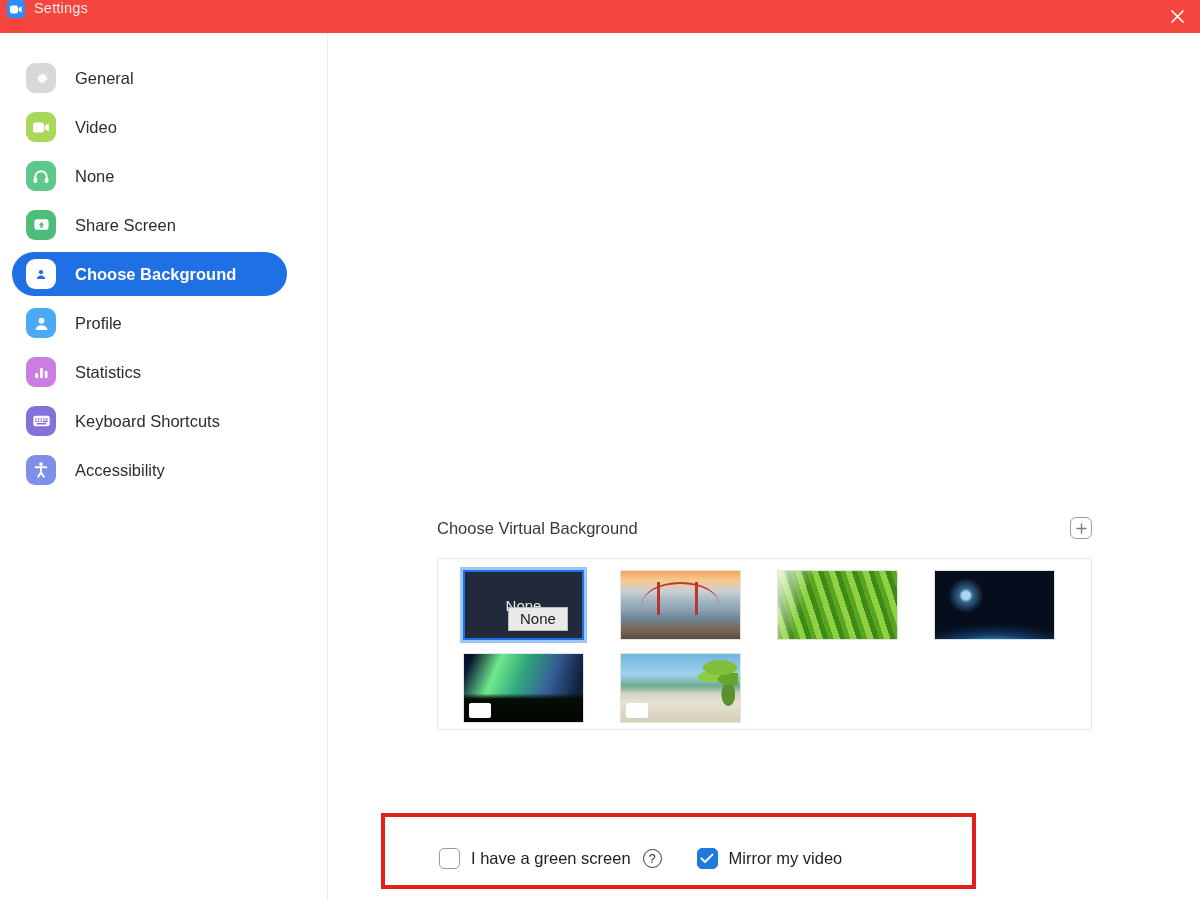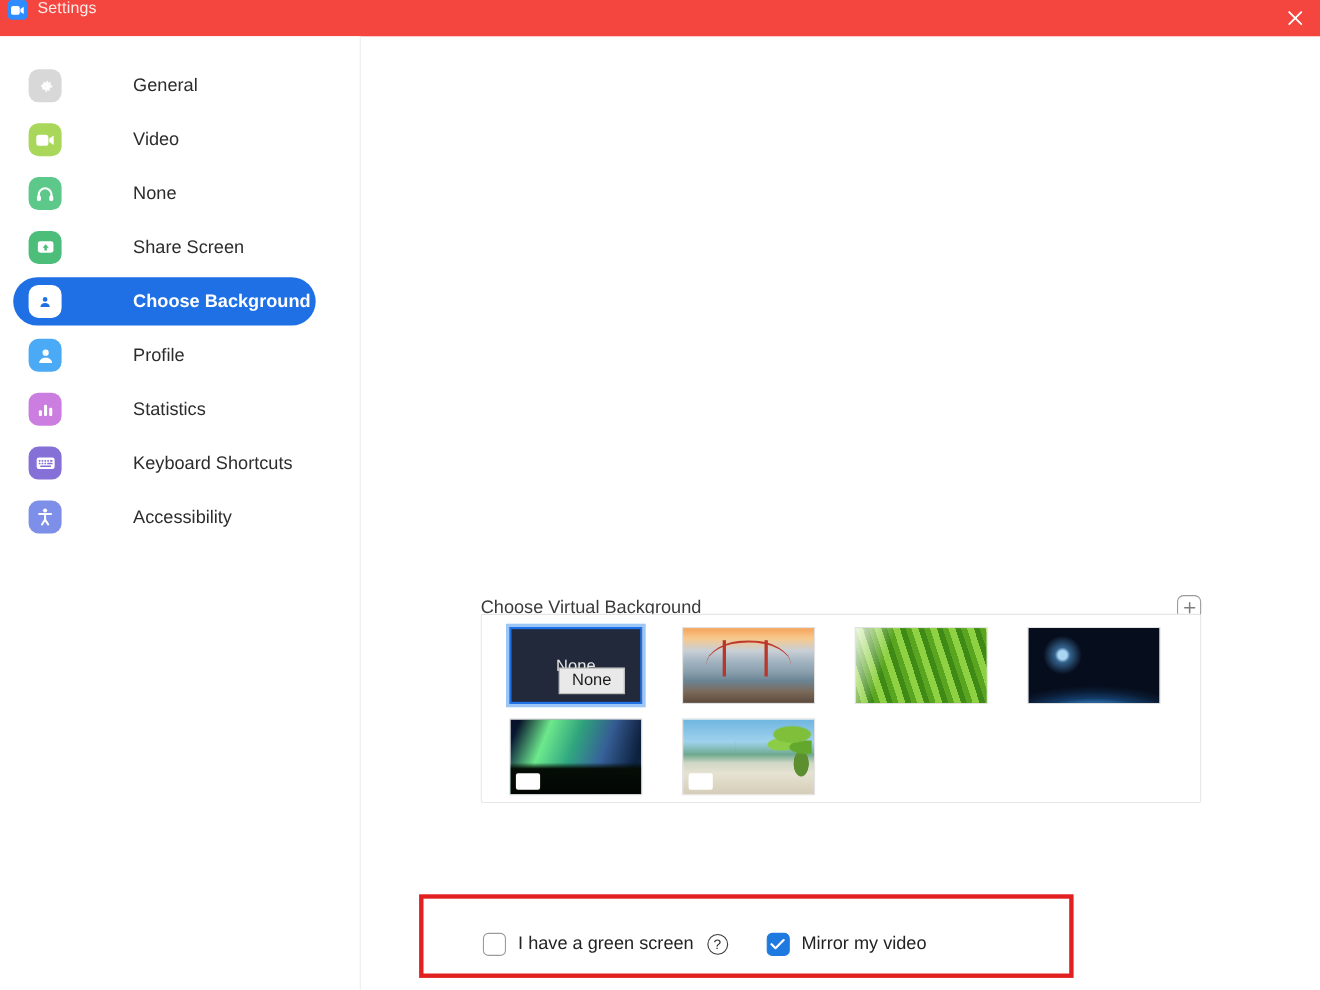--- a/index.html
+++ b/index.html
@@ -27,21 +27,21 @@
   }
 
   
   .sidebar {
     position: absolute; top: 33px; left: 0; width: 328px; height: 867px;
     background: #ffffff; border-right: 1px solid #ededed; padding-top: 18px;
   }
   .side-item {
     display: flex; align-items: center; height: 44px;
     margin: 5px 40px 5px 12px; padding-left: 14px;
-    border-radius: 22px; cursor: pointer; gap: 46px;
+    border-radius: 22px; cursor: pointer;
   }
   .side-item.active { background: #1f6fe5; }
   .side-ico {
     width: 30px; height: 30px; border-radius: 9px; flex: 0 0 30px;
     display: flex; align-items: center; justify-content: center;
   }
   .side-label {
     margin-left: 19px; font-size: 16.5px; color: #2c2c2c; white-space: nowrap;
   }
   .side-item.active .side-label { color: #fff; font-weight: bold; }
@@ -55,21 +55,21 @@
     overflow: hidden;
   }
   .rotate-btn {
     position: absolute; right: 0px; top: 6px; height: 31px;
     background: rgba(40,10,10,.45); color: #fff; font-size: 14.5px;
     display: flex; align-items: center; gap: 7px; padding: 0 12px 0 10px;
     cursor: pointer;
   }
 
   .choose-row {
-    position: absolute; left: 108px; top: 508px; width: 655px;
+    position: absolute; left: 108px; top: 484px; width: 655px;
     display: flex; align-items: center; justify-content: space-between;
   }
   .choose-title { font-size: 16.5px; color: #3a3a3a; }
   .add-btn {
     width: 22px; height: 22px; border: 1.5px solid #9a9a9a; border-radius: 6px;
     display: flex; align-items: center; justify-content: center; cursor: pointer;
   }
 
   .thumb-panel {
     position: absolute; left: 108px; top: 525px; width: 655px; height: 172px;

